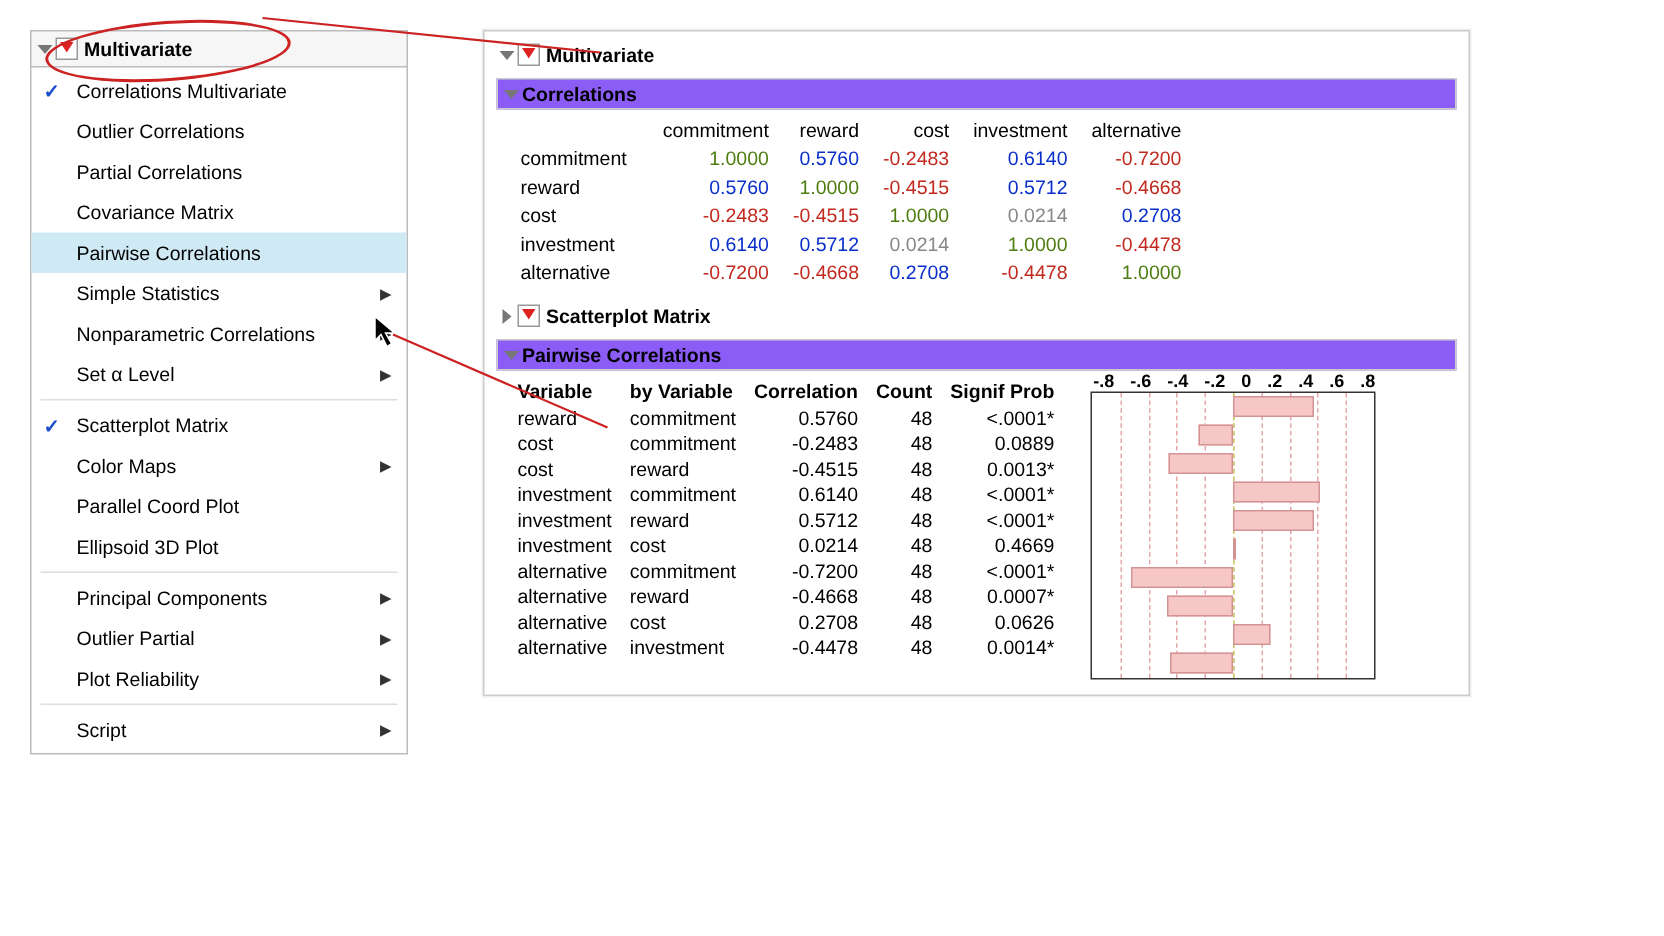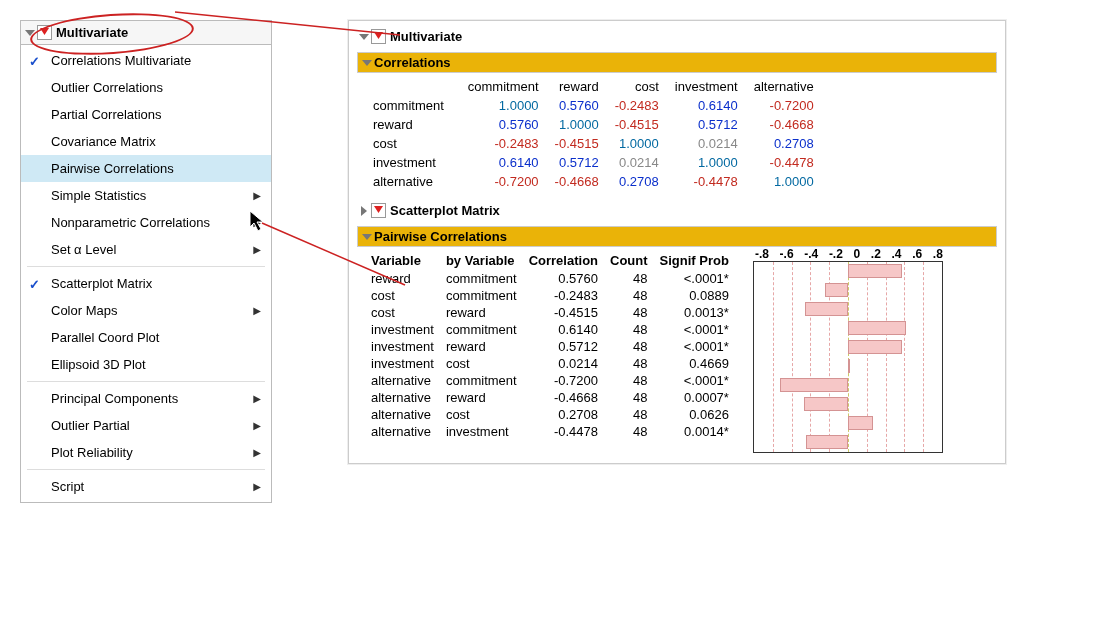--- a/index.html
+++ b/index.html
@@ -6,21 +6,21 @@
     margin: 0;
     padding: 20px;
     font-family: Arial, sans-serif;
     font-size: 13px;
     background: #fff;
     width: 1109px;
     height: 624px;
     box-sizing: border-box;
     position: relative;
   }
-  .wrap { display: flex; gap: 76px; align-items: flex-start; }
+  .wrap { display: flex; gap: 50px; align-items: flex-start; }
   
   .left-panel { position: relative; }
   .panel-header {
     display: flex; align-items: center; gap: 4px;
     padding: 4px 6px; border: 1px solid #bbb; border-bottom: none;
     background: #f6f6f6; font-weight: bold;
   }
   .menu {
     border: 1px solid #bbb;
     background: #fff;
@@ -60,28 +60,28 @@
   .right-panel {
     border: 1px solid #ccc;
     padding: 4px 8px 10px 8px;
     min-width: 640px;
     box-shadow: 0 0 0 1px #eee;
   }
   .section-header {
     display:flex; align-items:center; gap:4px;
     font-weight: bold; padding: 4px 4px; 
   }
-  .section-header.sub { border: 1px solid #ccc; border-bottom: 1px solid #ccc; background:#eab308; padding:2px 6px; margin-top:4px;}
+  .section-header.sub { border: 1px solid #ccc; border-bottom: 1px solid #ccc; background:#8b5cf6; padding:2px 6px; margin-top:4px;}
   .corr-table { border-collapse: collapse; margin: 4px 6px 8px 12px; }
   .corr-table th, .corr-table td { padding: 2px 12px 2px 4px; text-align: right; font-weight: normal;}
   .corr-table th.rowhead, .corr-table td.rowhead { text-align: left; color:#000; padding-right:20px;}
   .corr-table thead th { color:#000; font-weight: normal;}
   .pos  { color: #0a2fcb; }
   .neg  { color: #c22a1f; }
-  .self { color: #0369a1; font-weight: normal; }
+  .self { color: #4d7c0f; font-weight: normal; }
   .faint{ color: #888; }
   
   .pair-table { border-collapse: collapse; margin: 4px 6px 0 12px; }
   .pair-table th { text-align: left; font-weight: bold; padding: 2px 10px 2px 2px; border-bottom:0;}
   .pair-table th.num { text-align:right; }
   .pair-table td { padding: 1px 10px 1px 2px; }
   .pair-table td.num { text-align: right; }
   .bar-area {
     border: 1px solid #333; position: relative; width: 188px;
     margin-left: 8px;

